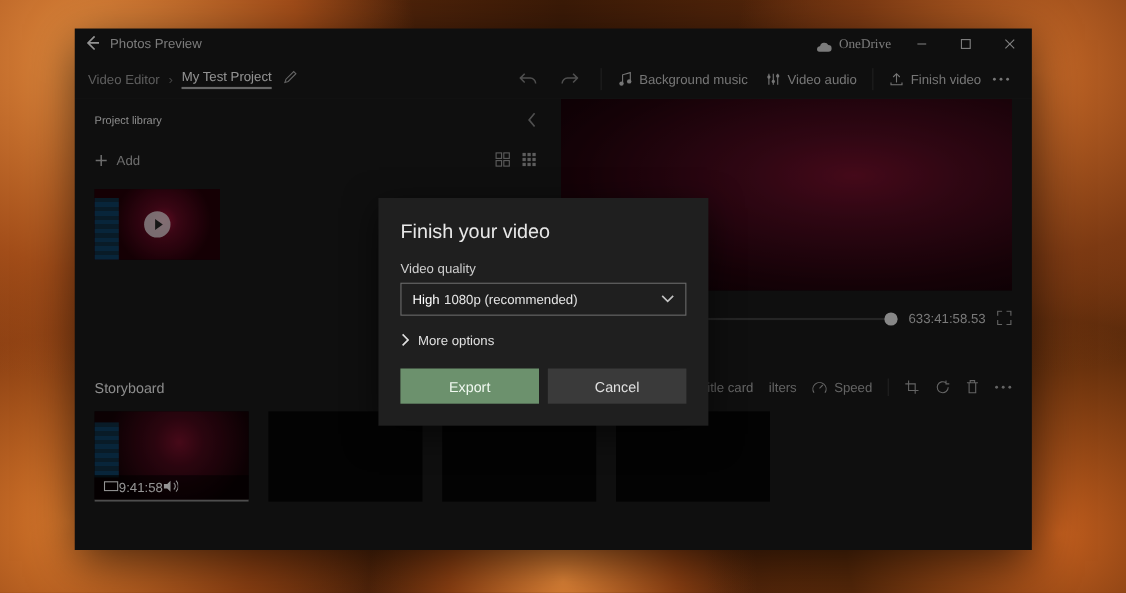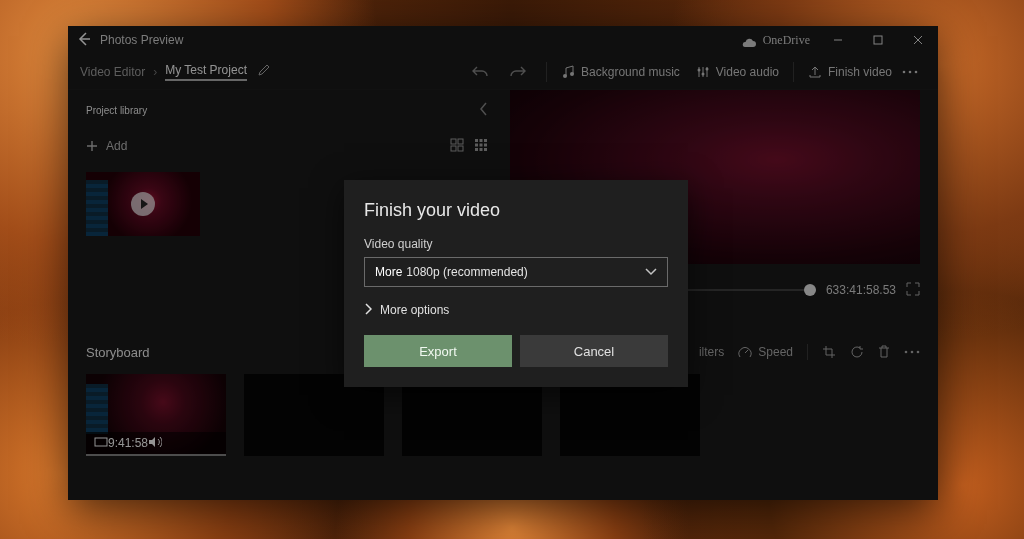--- a/index.html
+++ b/index.html
@@ -94,21 +94,21 @@
        filter:brightness(.7); }
     .clip.first .side { position:absolute; left:0; top:10px; bottom:20px; width:22px;
        background: repeating-linear-gradient(#0e2a3d 0 4px, #0d3a5a 4px 8px); }
     .clip .overlay { position:absolute; left:0; right:0; bottom:0; height:22px;
        background: rgba(0,0,0,.55); display:flex; align-items:center; color:#e4e4e4;
        padding: 0 8px; font-size:12px; }
     .clip .overlay .ico { font-size:12px; }
     
     .dim { position:absolute; inset:0; background:rgba(0,0,0,.35); }
     .dialog {
-      position:absolute; left:276px; top:154px; width:344px;
+      position:absolute; left:276px; top:154px; width:300px;
       background:#1f1f1f; color:#e8e8e8; padding: 20px 20px 20px 20px;
       box-shadow: 0 8px 30px rgba(0,0,0,.6);
     }
     .dialog h2 { font-weight:400; font-size:18px; margin-bottom:16px;}
     .dlg-label { font-size:12px; color:#cfcfcf; margin-bottom:6px; }
     .dlg-select { border:1px solid #6a6a6a; height:30px; display:flex; align-items:center;
       padding: 0 10px; font-size:12px; color:#e4e4e4; justify-content:space-between;}
     .dlg-select .chev { color:#c3c3c3; }
     .dlg-more { display:flex; gap:8px; margin: 16px 0 18px; font-size:12px; color:#e0e0e0;}
     .dlg-buttons { display:flex; gap:8px; }
@@ -351,21 +351,21 @@
       </div>
     </div>
 
     <div class="dim"></div>
 
     <div class="dialog">
       <h2>Finish your video</h2>
       <div class="dlg-label">Video quality</div>
       <div class="dlg-select">
         <span>
-          <span class="high">More</span><span>1080p (recommended)</span>
+          <span class="high">High</span><span>1080p (recommended)</span>
         </span>
         <span class="chev">
           <svg width="12" height="8" viewBox="0 0 12 8">
               <path d="M1 1l5 5 5-5" stroke="#c3c3c3" fill="none" stroke-width="1.5"></path>
             </svg>
         </span>
       </div>
       <div class="dlg-more">
         <svg width="8" height="12" viewBox="0 0 8 12">
             <path d="M2 1l5 5-5 5" stroke="#e0e0e0" fill="none" stroke-width="1.5"></path>

